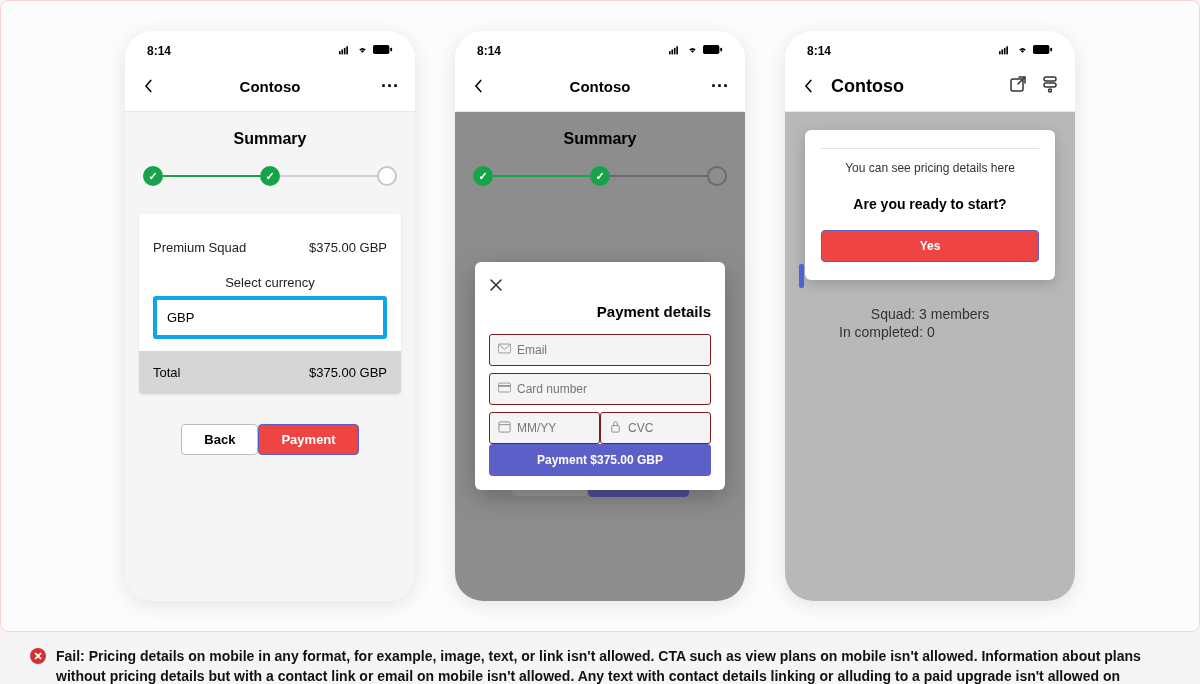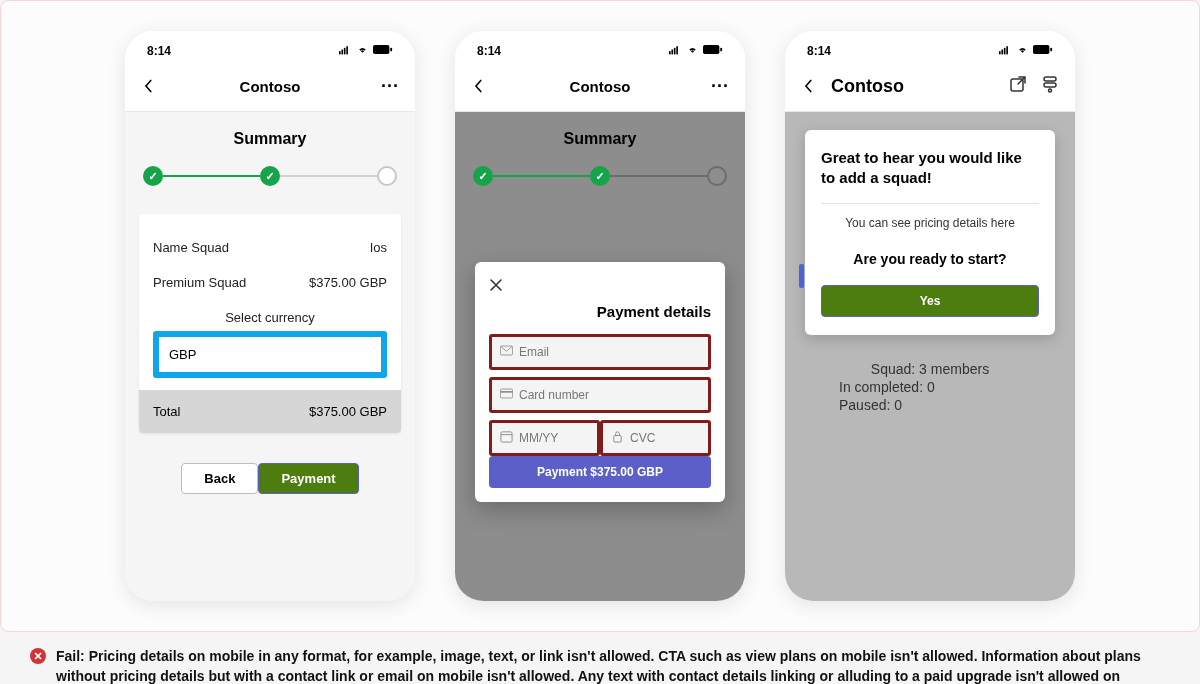--- a/index.html
+++ b/index.html
@@ -85,50 +85,50 @@
     background: #fff;
     border-radius: 4px;
     box-shadow: 0 1px 3px rgba(0,0,0,0.08);
     padding: 16px 14px 0;
   }
   .row { display: flex; justify-content: space-between; font-size: 13px; padding: 10px 0;}
   .row .label { color: #222; }
   .row .value { color: #222; }
   .field-label { font-size: 13px; color: #222; padding-top: 10px; display: block; text-align: center;}
   .select-box {
-    border: 6px solid #0ea5e9; border-radius: 3px; padding: 10px 10px; font-size: 13px;
+    border: 4px solid #0ea5e9; border-radius: 3px; padding: 10px 10px; font-size: 13px;
     margin-top: 6px; margin-bottom: 12px;
   }
   .total-row {
     background: #d6d6d6; margin: 0 -14px; padding: 14px 14px;
     display: flex; justify-content: space-between; font-size: 13px;
     border-bottom-left-radius: 4px; border-bottom-right-radius: 4px;
   }
   .btn-row { display: flex; justify-content: center; margin-top: 30px;}
   .btn { padding: 7px 22px; border-radius: 4px; font-size: 13px; font-weight: 600; border: 1px solid #bdbdbd; background: #fff; cursor: pointer;}
-  .btn.primary { background: #4d7c0f; color: #fff; border-color: #5b5fc7;}
+  .btn.primary { background: #ef4444; color: #fff; border-color: #5b5fc7;}
   .btn.primary-dim { background: #4c4f9a; color: #e6e6e6; border-color: #4c4f9a;}
   .btn.dim { background: #9b9b9b; color: #444; border-color: #8a8a8a;}
 
   
   .modal-overlay {
     position: absolute; inset: 0;
     background: rgba(70,70,70,0.45);
     display: flex; align-items: flex-start; justify-content: center;
     padding-top: 150px;
   }
   .modal {
     width: 250px; background: #fff; border-radius: 6px;
     box-shadow: 0 8px 24px rgba(0,0,0,0.25);
     padding: 14px;
   }
   .modal .close { font-size: 18px; cursor: pointer;}
   .modal-title { text-align: right; font-weight: 700; font-size: 15px; margin: 6px 0 14px;}
   .input-box {
-    border: 3px solid #7f1d1d; background: #f4f4f4; border-radius: 3px;
+    border: 1px solid #7f1d1d; background: #f4f4f4; border-radius: 3px;
     padding: 7px 8px; font-size: 12px; color: #777;
     display: flex; align-items: center; gap: 6px; margin-bottom: 7px;
   }
   .input-row { display: flex;  align-items: center;}
   .input-row .input-box { flex: 1; margin-bottom: 0;}
   .pay-btn {
     width: 100%; background: #5b5fc7; color: #fff; border: none; border-radius: 4px;
     padding: 9px 0; font-size: 12px; font-weight: 600; cursor: pointer;
   }
 
@@ -210,24 +210,20 @@
       <div class="app-body">
         <div class="section-title">Summary</div>
         <div class="stepper">
           <div class="step-dot">✓</div>
           <div class="step-line"></div>
           <div class="step-dot">✓</div>
           <div class="step-line grey"></div>
           <div class="step-dot empty"></div>
         </div>
         <div class="card">
-          <div class="row">
-            <span class="label">Name Squad</span>
-            <span class="value">Ios</span>
-          </div>
           <div class="row">
             <span class="label">Premium Squad</span>
             <span class="value">$375.00 GBP</span>
           </div>
           <span class="field-label">Select currency</span>
           <div class="select-box">GBP</div>
           <div class="total-row">
             <span>Total</span>
             <span>$375.00 GBP</span>
           </div>
@@ -356,31 +352,29 @@
           <span><svg class="hdr-icon" viewBox="0 0 18 18">
                 <rect x="3" y="2" width="12" height="4" rx="2" fill="none" stroke="#333" stroke-width="1.5"></rect>
                 <rect x="3" y="8" width="12" height="4" rx="2" fill="none" stroke="#333" stroke-width="1.5"></rect>
                 <circle cx="9" cy="15.5" r="1.5" fill="none" stroke="#333" stroke-width="1.5"></circle>
               </svg></span>
         </div>
       </div>
       <div class="app-body" style="background:#b8b8b8">
         <div class="blue-strip" style="top:152px"></div>
         <div class="prompt-card">
-          <h3>Great to hear you would like to add a squad!</h3>
           <hr>
           <div class="prompt-sub">You can see pricing details here</div>
           <div class="prompt-q">Are you ready to start?</div>
           <div class="prompt-btns">
             <button class="btn primary">Yes</button>
           </div>
         </div>
         <div class="bg-info" style="margin-top:26px;text-align:center;padding-left:0">Squad: 3 members</div>
         <div class="bg-info" style="margin-top:2px">In completed: 0</div>
-        <div class="bg-info" style="margin-top:2px">Paused: 0</div>
       </div>
     </div>
 
   </div>
 
   <div class="fail-block">
     <div class="fail-icon">✕</div>
     <div class="fail-text">Fail: Pricing details on mobile in any format, for example, image, text, or link isn't allowed. CTA such as view plans on mobile isn't allowed. Information about plans without pricing details but with a contact link or email on mobile isn't allowed. Any text with contact details linking or alluding to a paid upgrade isn't allowed on mobile. Payments for physical goods are allowed on mobile. For example, app allows payment to book a taxi</div>
   </div>
 </div>

